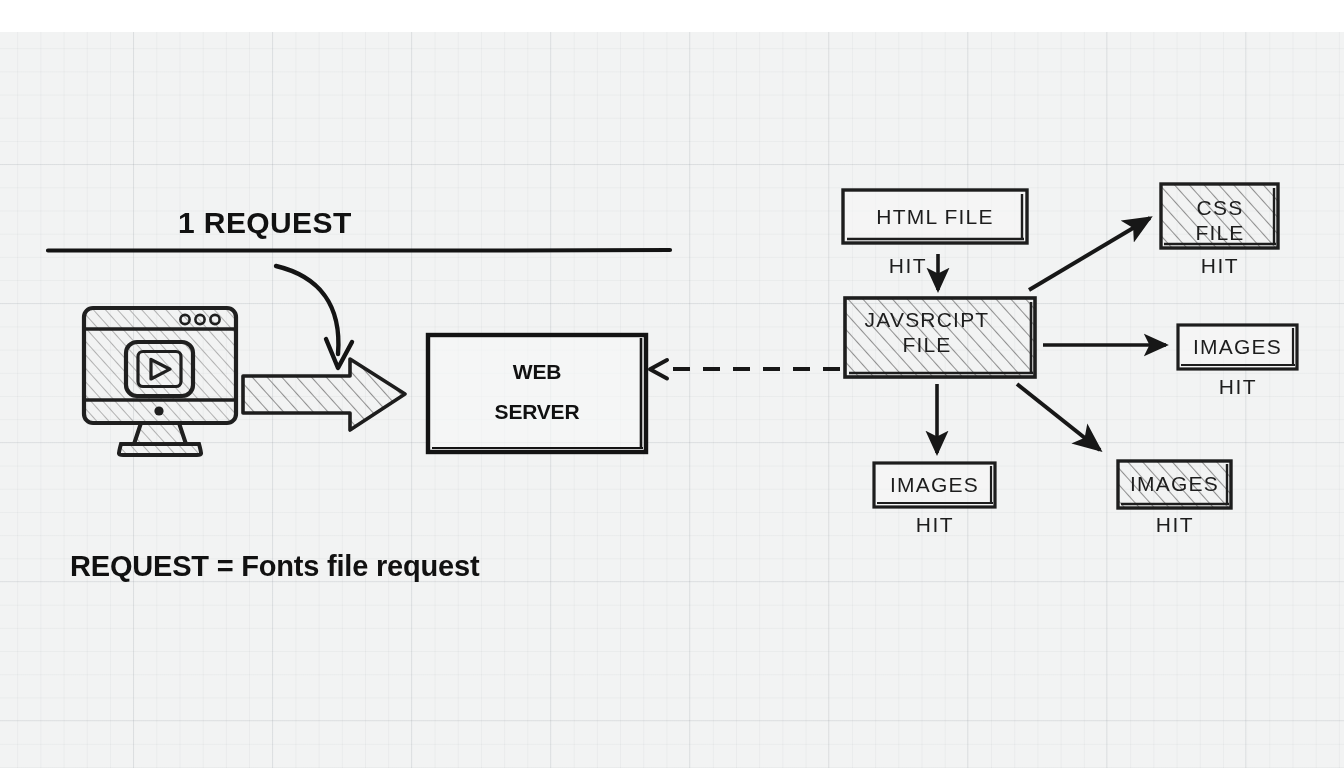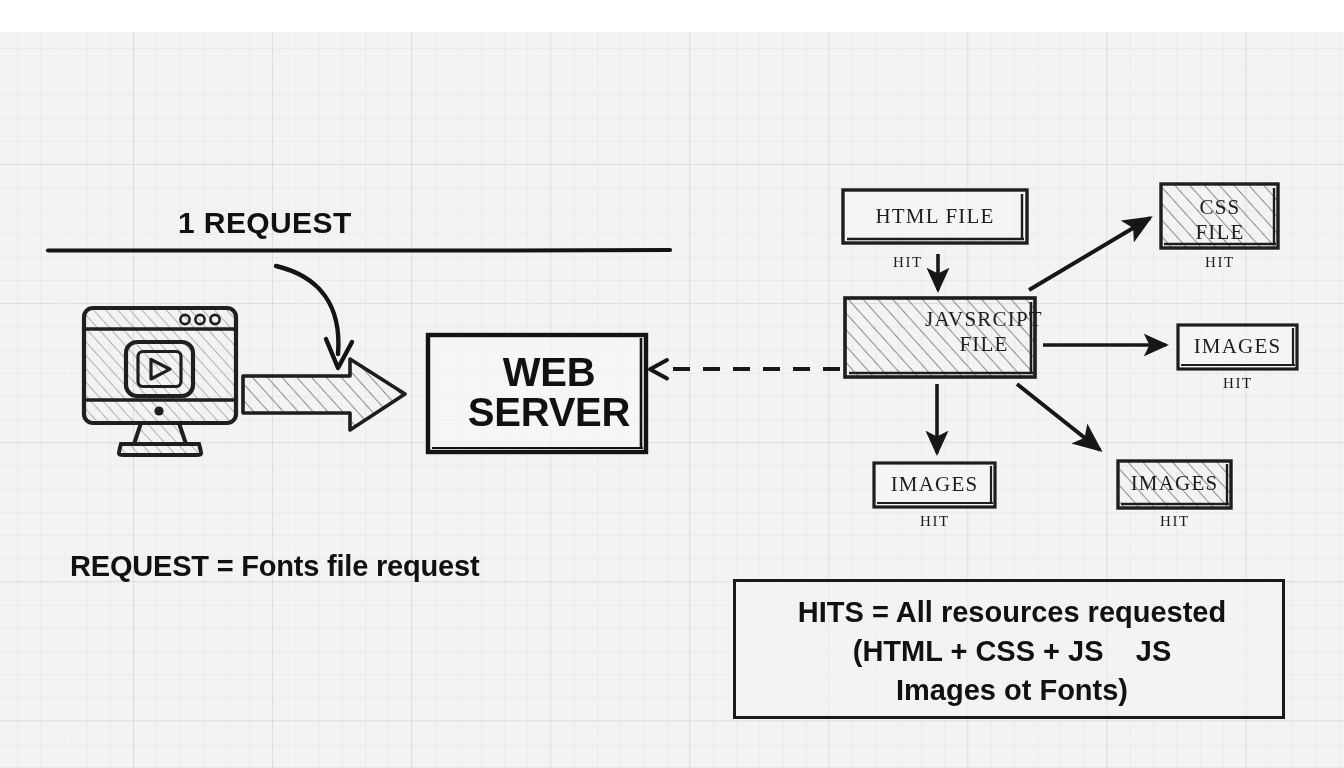--- a/index.html
+++ b/index.html
@@ -43,41 +43,41 @@
   #req-title {
     left: 178px; top: 174px;
     font-size: 30px;
     letter-spacing: 0.4px;
   }
   #req-caption {
     left: 70px; top: 518px;
     font-size: 29px;
   }
   #web-server-label {
-    left: 440px; top: 320px;
+    left: 428px; top: 320px;
     width: 218px;
     text-align: center;
-    font-size: 40px;
+    font-size: 21px;
     line-height: 40px;
   }
 
   
   .sketch-label {
-    font-family: Liberation Serif, serif;
+    font-family: Liberation Sans, sans-serif;
     color: #1d1d1d;
     white-space: pre;
     text-align: center;
   }
   .box-label {
     font-size: 21px;
     letter-spacing: 1.2px;
     line-height: 25px;
   }
   .hit-label {
-    font-size: 15px;
+    font-size: 21px;
     letter-spacing: 1.6px;
   }
 
   
   #legend-box {
     left: 733px; top: 547px;
     width: 552px; height: 140px;
     border: 3px solid #1a1a1a;
     background: rgba(242,243,243,0.55);
     box-sizing: border-box;
@@ -224,35 +224,30 @@
   <div class="abs bold-label" id="req-title">1 REQUEST</div>
 
   <div class="abs bold-label" id="web-server-label">WEB
 SERVER</div>
 
   <div class="abs bold-label" id="req-caption">REQUEST = Fonts file request</div>
 
   <div class="abs sketch-label box-label" style="left:843px; top:172px; width:184px;">HTML FILE</div>
   <div class="abs sketch-label hit-label" style="left:873px; top:222px; width:70px;">HIT</div>
 
-  <div class="abs sketch-label box-label" style="left:883px; top:275px; width:202px;">JAVSRCIPT
+  <div class="abs sketch-label box-label" style="left:826px; top:275px; width:202px;">JAVSRCIPT
 FILE</div>
 
   <div class="abs sketch-label box-label" style="left:1161px; top:163px; width:118px;">CSS
 FILE</div>
   <div class="abs sketch-label hit-label" style="left:1185px; top:222px; width:70px;">HIT</div>
 
   <div class="abs sketch-label box-label" style="left:1178px; top:302px; width:119px;">IMAGES</div>
   <div class="abs sketch-label hit-label" style="left:1203px; top:343px; width:70px;">HIT</div>
 
   <div class="abs sketch-label box-label" style="left:874px; top:440px; width:121px;">IMAGES</div>
   <div class="abs sketch-label hit-label" style="left:900px; top:481px; width:70px;">HIT</div>
 
   <div class="abs sketch-label box-label" style="left:1118px; top:439px; width:113px;">IMAGES</div>
   <div class="abs sketch-label hit-label" style="left:1140px; top:481px; width:70px;">HIT</div>
 
-  <div class="abs" id="legend-box">
-    <div id="legend-text">HITS = All resources requested
-(HTML + CSS + JS    JS
-Images ot Fonts)</div>
-  </div>
 
 </div>
 
 </body></html>

